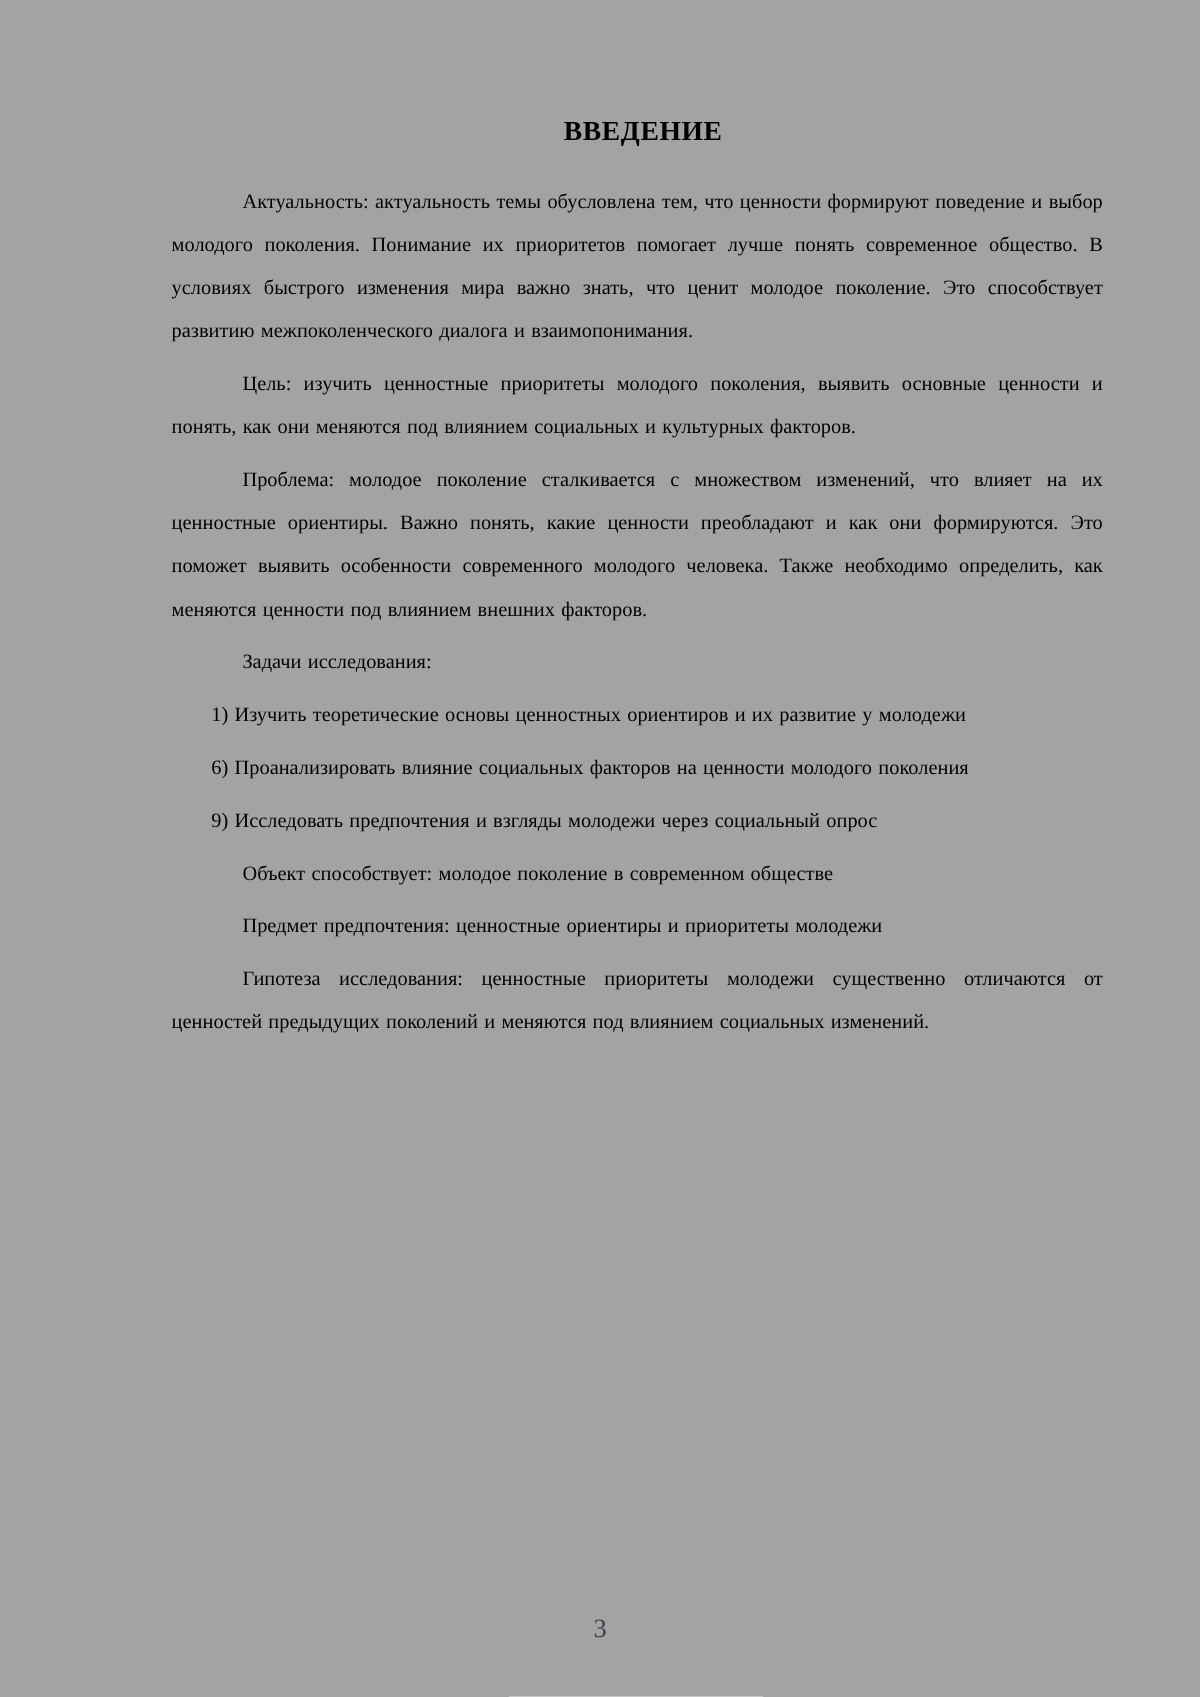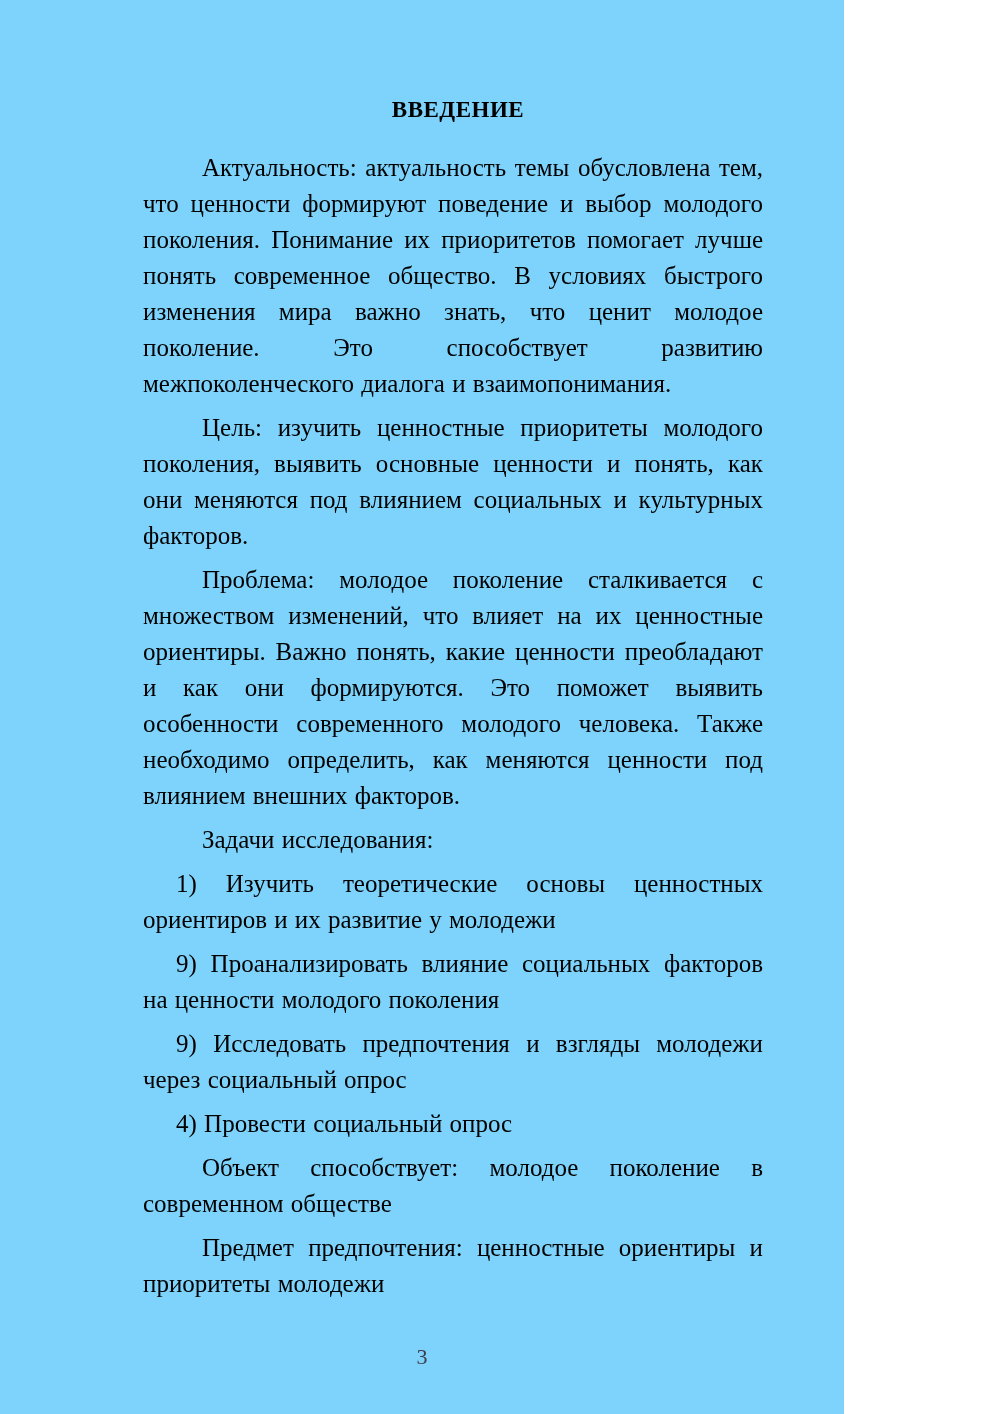--- a/index.html
+++ b/index.html
@@ -2,39 +2,39 @@
 <html><head>
 <meta charset="utf-8">
 <style>
   html, body {
     margin: 0;
     padding: 0;
     background: #ffffff;
   }
   .page {
     position: relative;
-    width: 844px;
+    width: 1000px;
     height: 1414px;
-    background: #7dd3fc;
+    background: #a3a3a3;
     box-sizing: border-box;
     padding: 96px 71px 0 143px;
     font-family: "Liberation Serif", "DejaVu Serif", serif;
     color: #000000;
     overflow: hidden;
   }
   .doc-title {
     font-size: 23px;
     line-height: 28px;
     font-weight: bold;
     text-align: center;
     margin: 0 0 26px 0;
     letter-spacing: 0.5px;
   }
   .para {
-    font-size: 25px;
+    font-size: 17px;
     line-height: 36px;
     text-align: justify;
     text-indent: 59px;
     margin: 0 10px 8px 0;
     word-spacing: 1px;
   }
   .list-item {
     text-indent: 33px;
   }
   .page-number {
@@ -58,27 +58,27 @@
   <p class="para">Актуальность: актуальность темы обусловлена тем, что ценности формируют поведение и выбор молодого поколения. Понимание их приоритетов помогает лучше понять современное общество. В условиях быстрого изменения мира важно знать, что ценит молодое поколение. Это способствует развитию межпоколенческого диалога и взаимопонимания.</p>
 
   <p class="para">Цель: изучить ценностные приоритеты молодого поколения, выявить основные ценности и понять, как они меняются под влиянием социальных и культурных факторов.</p>
 
   <p class="para">Проблема: молодое поколение сталкивается с множеством изменений, что влияет на их ценностные ориентиры. Важно понять, какие ценности преобладают и как они формируются. Это поможет выявить особенности современного молодого человека. Также необходимо определить, как меняются ценности под влиянием внешних факторов.</p>
 
   <p class="para">Задачи исследования:</p>
 
   <p class="para list-item">1) Изучить теоретические основы ценностных ориентиров и их развитие у молодежи</p>
 
-  <p class="para list-item">9) Проанализировать влияние социальных факторов на ценности молодого поколения</p>
+  <p class="para list-item">6) Проанализировать влияние социальных факторов на ценности молодого поколения</p>
 
   <p class="para list-item">9) Исследовать предпочтения и взгляды молодежи через социальный опрос</p>
 
-  <p class="para list-item">4) Провести социальный опрос</p>
 
 
   <p class="para">Объект способствует: молодое поколение в современном обществе</p>
 
   <p class="para">Предмет предпочтения: ценностные ориентиры и приоритеты молодежи</p>
 
+  <p class="para">Гипотеза исследования: ценностные приоритеты молодежи существенно отличаются от ценностей предыдущих поколений и меняются под влиянием социальных изменений.</p>
 
   <div class="page-number">3</div>
 
 </div>
 
 </body></html>

